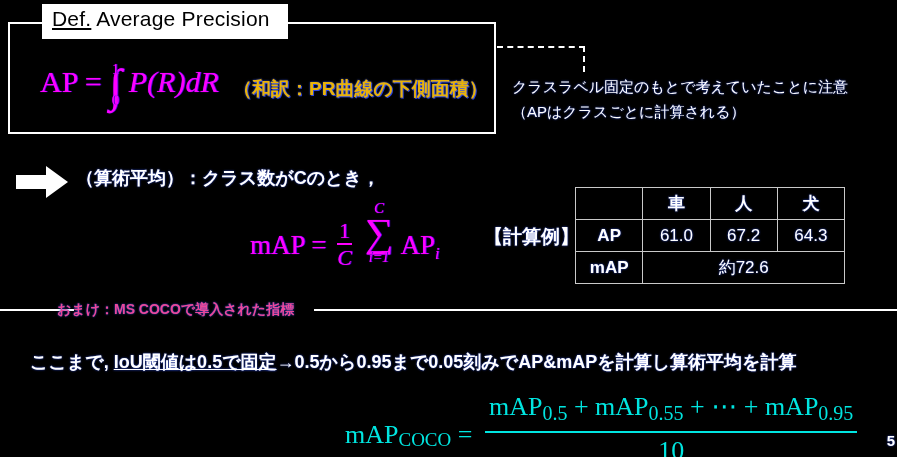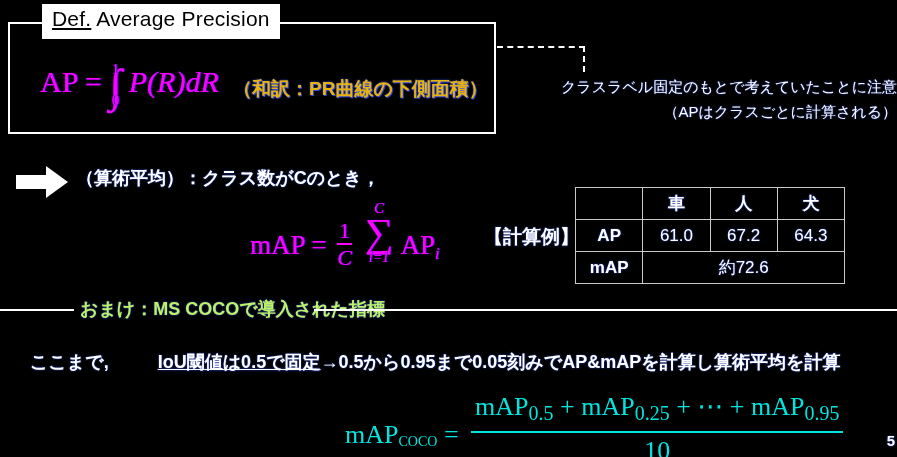--- a/index.html
+++ b/index.html
@@ -11,21 +11,21 @@
   .stage{position:absolute;inset:0;background:#000000;}
 
   
   #def-box{
     position:absolute;left:8px;top:22px;width:488px;height:112px;
     border:2px solid #ffffff;box-sizing:border-box;
   }
   #def-label{
     position:absolute;left:42px;top:4px;height:30px;
     background:#ffffff;color:#000000;
-    padding:2px 10px 3px 10px;
+    padding:2px 18px 3px 10px;
     font-size:21px;line-height:26px;white-space:nowrap;
     letter-spacing:.2px;
   }
   #def-label .u{text-decoration:underline;}
 
   
   .math{
     font-family:"Liberation Serif","DejaVu Serif",serif;
     color:#ff00ff;
     text-shadow:0 0 1px #8a00ff, 1px 0 0 #4a00c8;
@@ -49,21 +49,21 @@
 
   
   #connector-h{position:absolute;left:497px;top:46px;width:88px;height:0;
     border-top:2px dashed #ffffff;}
   #connector-v{position:absolute;left:583px;top:46px;width:0;height:26px;
     border-left:2px dashed #ffffff;}
 
   
   #note{
     position:absolute;left:512px;top:74px;width:385px;
-    text-align:right;font-size:15px;line-height:25px;
+    text-align:left;font-size:15px;line-height:25px;
     color:#ffffff;text-shadow:0 0 2px #2b4bdd;
   }
 
   
   #arrow{position:absolute;left:16px;top:166px;width:52px;height:32px;}
 
   #mean-line{
     position:absolute;left:76px;top:166px;
     font-size:18px;font-weight:bold;white-space:nowrap;
     color:#ffffff;text-shadow:0 0 2px #2b4bdd;
@@ -101,38 +101,38 @@
   }
   #example-table td.hd{font-weight:bold;}
   #example-table td.blank{border-left:1px solid #c9c9c9;}
   .cw-label{width:66px;}
   .cw-val{width:68px;}
 
   
   #omake{position:absolute;left:0;top:297px;width:897px;height:24px;}
   #omake .rule-l{position:absolute;left:0;top:12px;width:74px;border-top:2px solid #ffffff;}
   #omake .rule-r{position:absolute;left:314px;top:12px;width:583px;border-top:2px solid #ffffff;}
-  #omake .txt{position:absolute;left:80px;top:0;font-size:18px;font-weight:bold;
-    white-space:nowrap;color:#bef264;text-shadow:0 0 2px #2b4bdd;line-height:24px;}
+  #omake .txt{position:absolute;left:57px;top:0;font-size:14px;font-weight:bold;
+    white-space:nowrap;color:#ec4899;text-shadow:0 0 2px #2b4bdd;line-height:24px;}
 
   #coco-desc{
     position:absolute;left:30px;top:350px;
     font-size:18px;font-weight:bold;white-space:nowrap;
     color:#ffffff;text-shadow:0 0 2px #2b4bdd;
   }
-  #coco-desc .u{text-decoration:underline;margin-left:44px;}
+  #coco-desc .u{text-decoration:underline;}
 
   
   #coco-formula{
     position:absolute;left:345px;top:392px;
     font-family:"Liberation Serif","DejaVu Serif",serif;
     color:#00e5e0;
     font-size:26px;line-height:30px;white-space:nowrap;
   }
-  #coco-formula .sc{font-size:14px;vertical-align:-3px;}
+  #coco-formula .sc{font-size:19px;vertical-align:-3px;}
   #coco-formula .subn{font-size:20px;vertical-align:-5px;}
   .bigfrac{display:inline-block;vertical-align:-16px;text-align:center;margin-left:6px;}
   .bigfrac .n{display:block;padding:0 4px;}
   .bigfrac .bar{display:block;border-top:2px solid #00e5e0;margin:3px 0;}
   .bigfrac .d{display:block;}
 
   #page-num{
     position:absolute;right:2px;bottom:8px;
     font-size:15px;font-weight:bold;color:#ffffff;
     text-shadow:0 0 2px #2b4bdd;
@@ -214,21 +214,21 @@
     <div class="txt">おまけ：MS COCOで導入された指標</div>
     <div class="rule-r"></div>
   </div>
 
   <div id="coco-desc"><span>ここまで, </span><span class="u">IoU閾値は0.5で固定</span><span>→0.5から0.95まで0.05刻みでAP&amp;mAPを計算し算術平均を計算</span></div>
 
   <div id="coco-formula">
     <span>mAP</span><span class="sc">COCO</span>
     <span>=</span>
     <span class="bigfrac">
-      <span class="n"><span>mAP</span><span class="subn">0.5</span> <span>+</span> <span>mAP</span><span class="subn">0.25</span> <span>+</span> <span>⋯</span> <span>+</span> <span>mAP</span><span class="subn">0.95</span></span>
+      <span class="n"><span>mAP</span><span class="subn">0.5</span> <span>+</span> <span>mAP</span><span class="subn">0.55</span> <span>+</span> <span>⋯</span> <span>+</span> <span>mAP</span><span class="subn">0.95</span></span>
       <span class="bar"></span>
       <span class="d">10</span>
     </span>
   </div>
 
   <div id="page-num">5</div>
 
 </div>
 
 </body></html>

